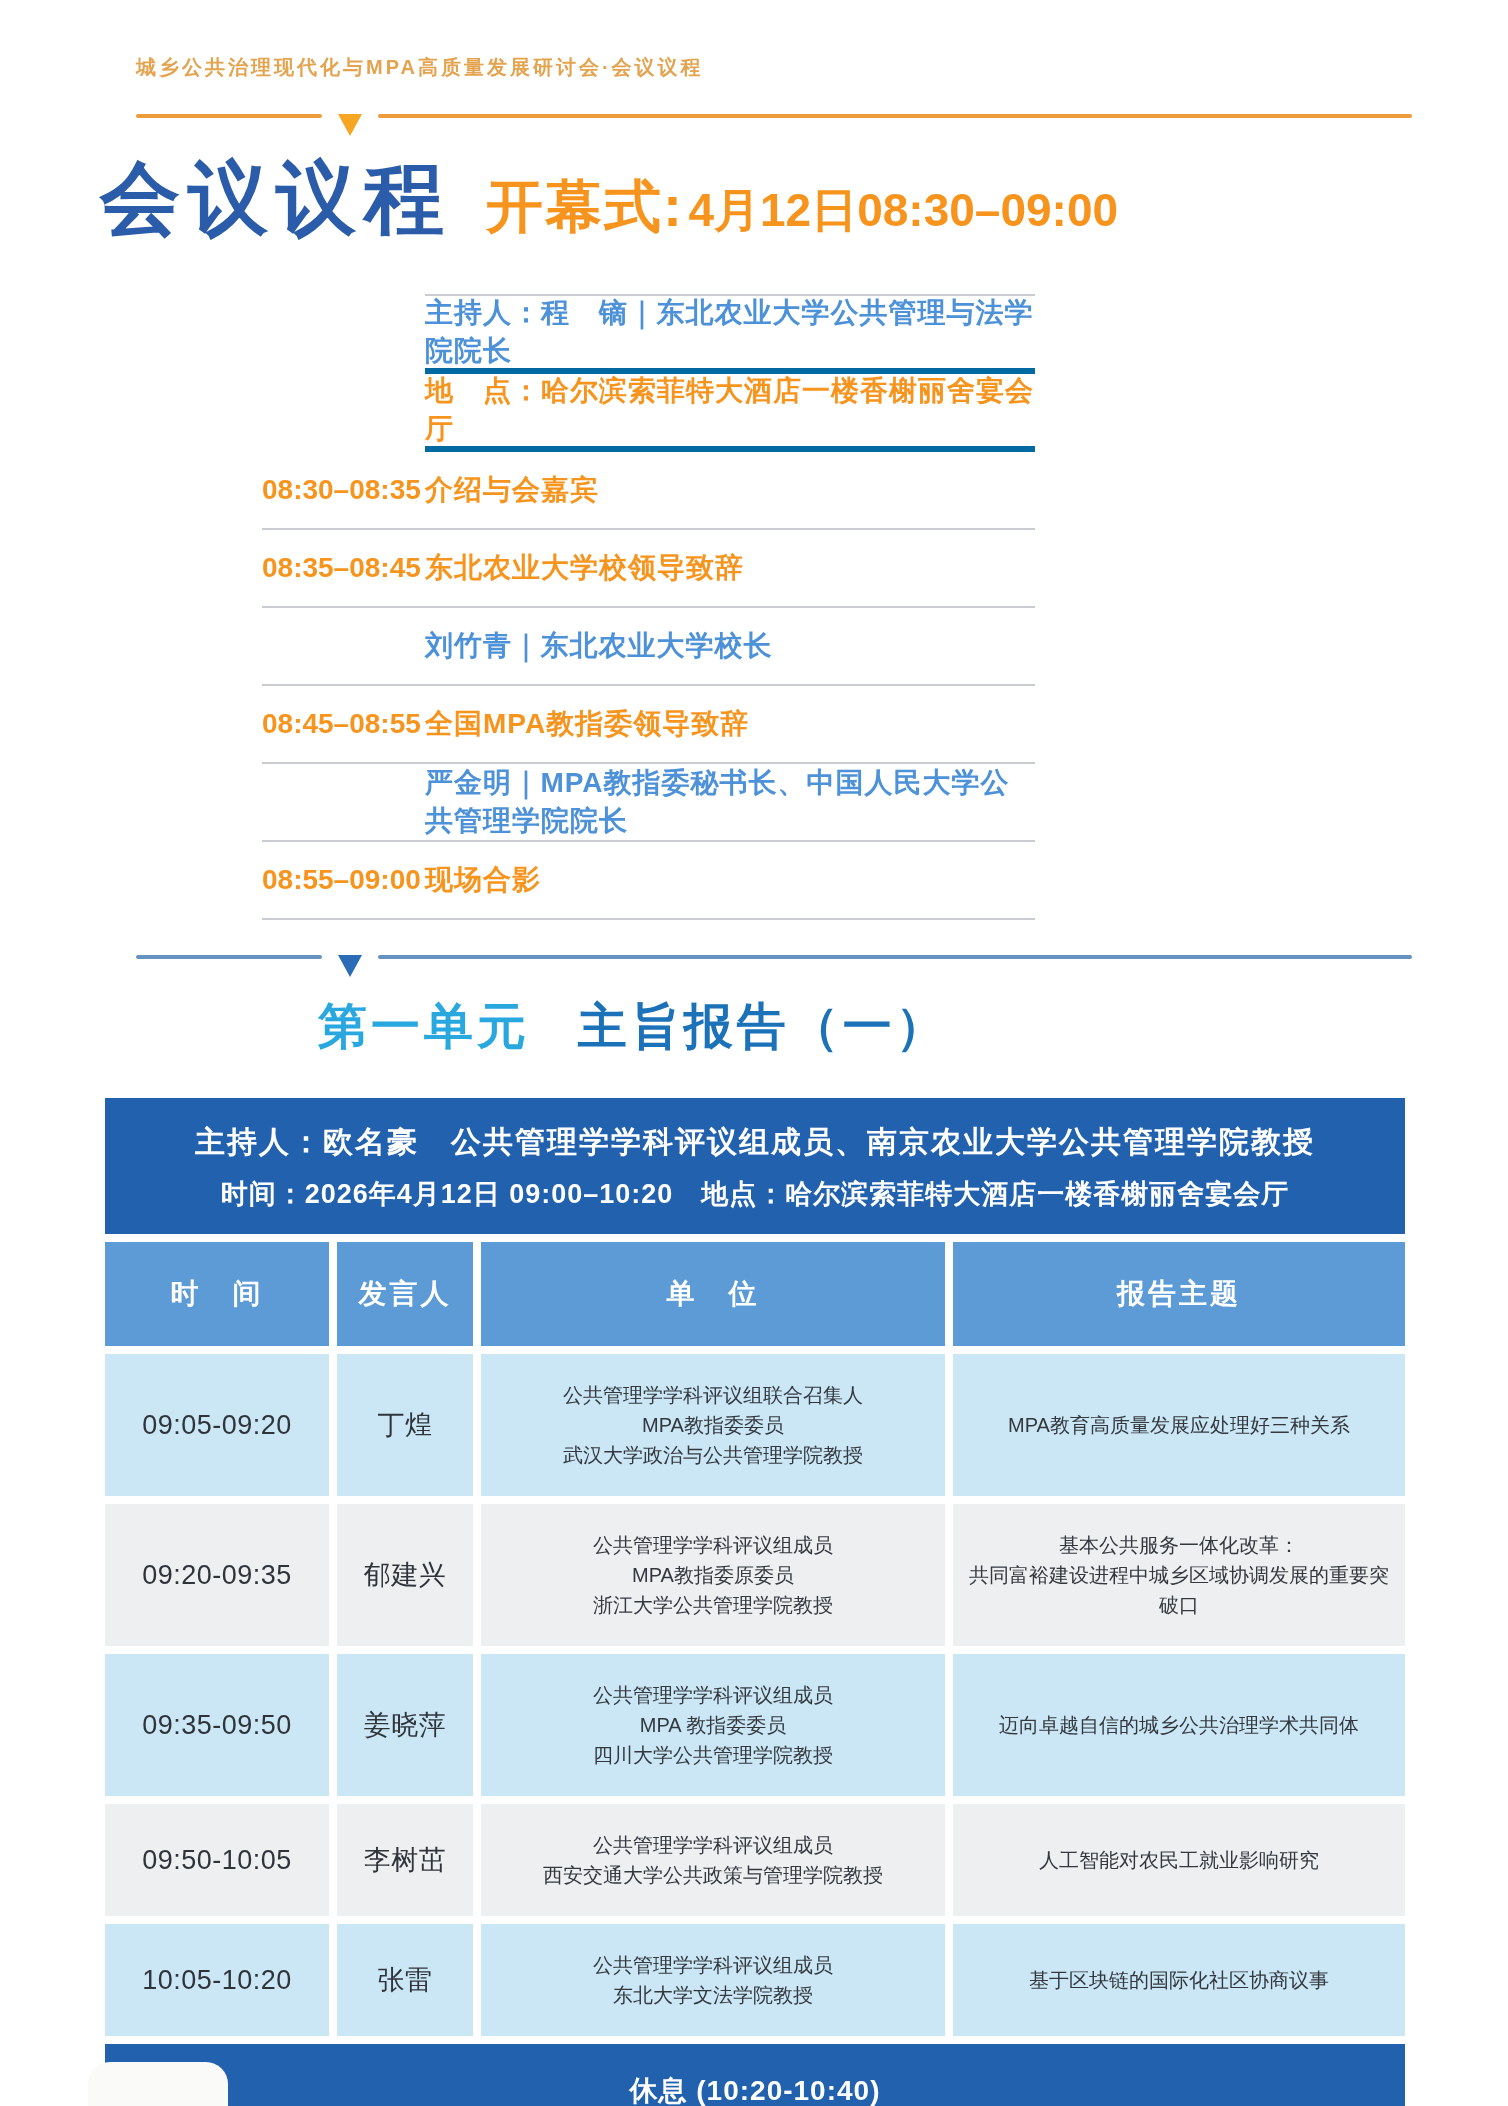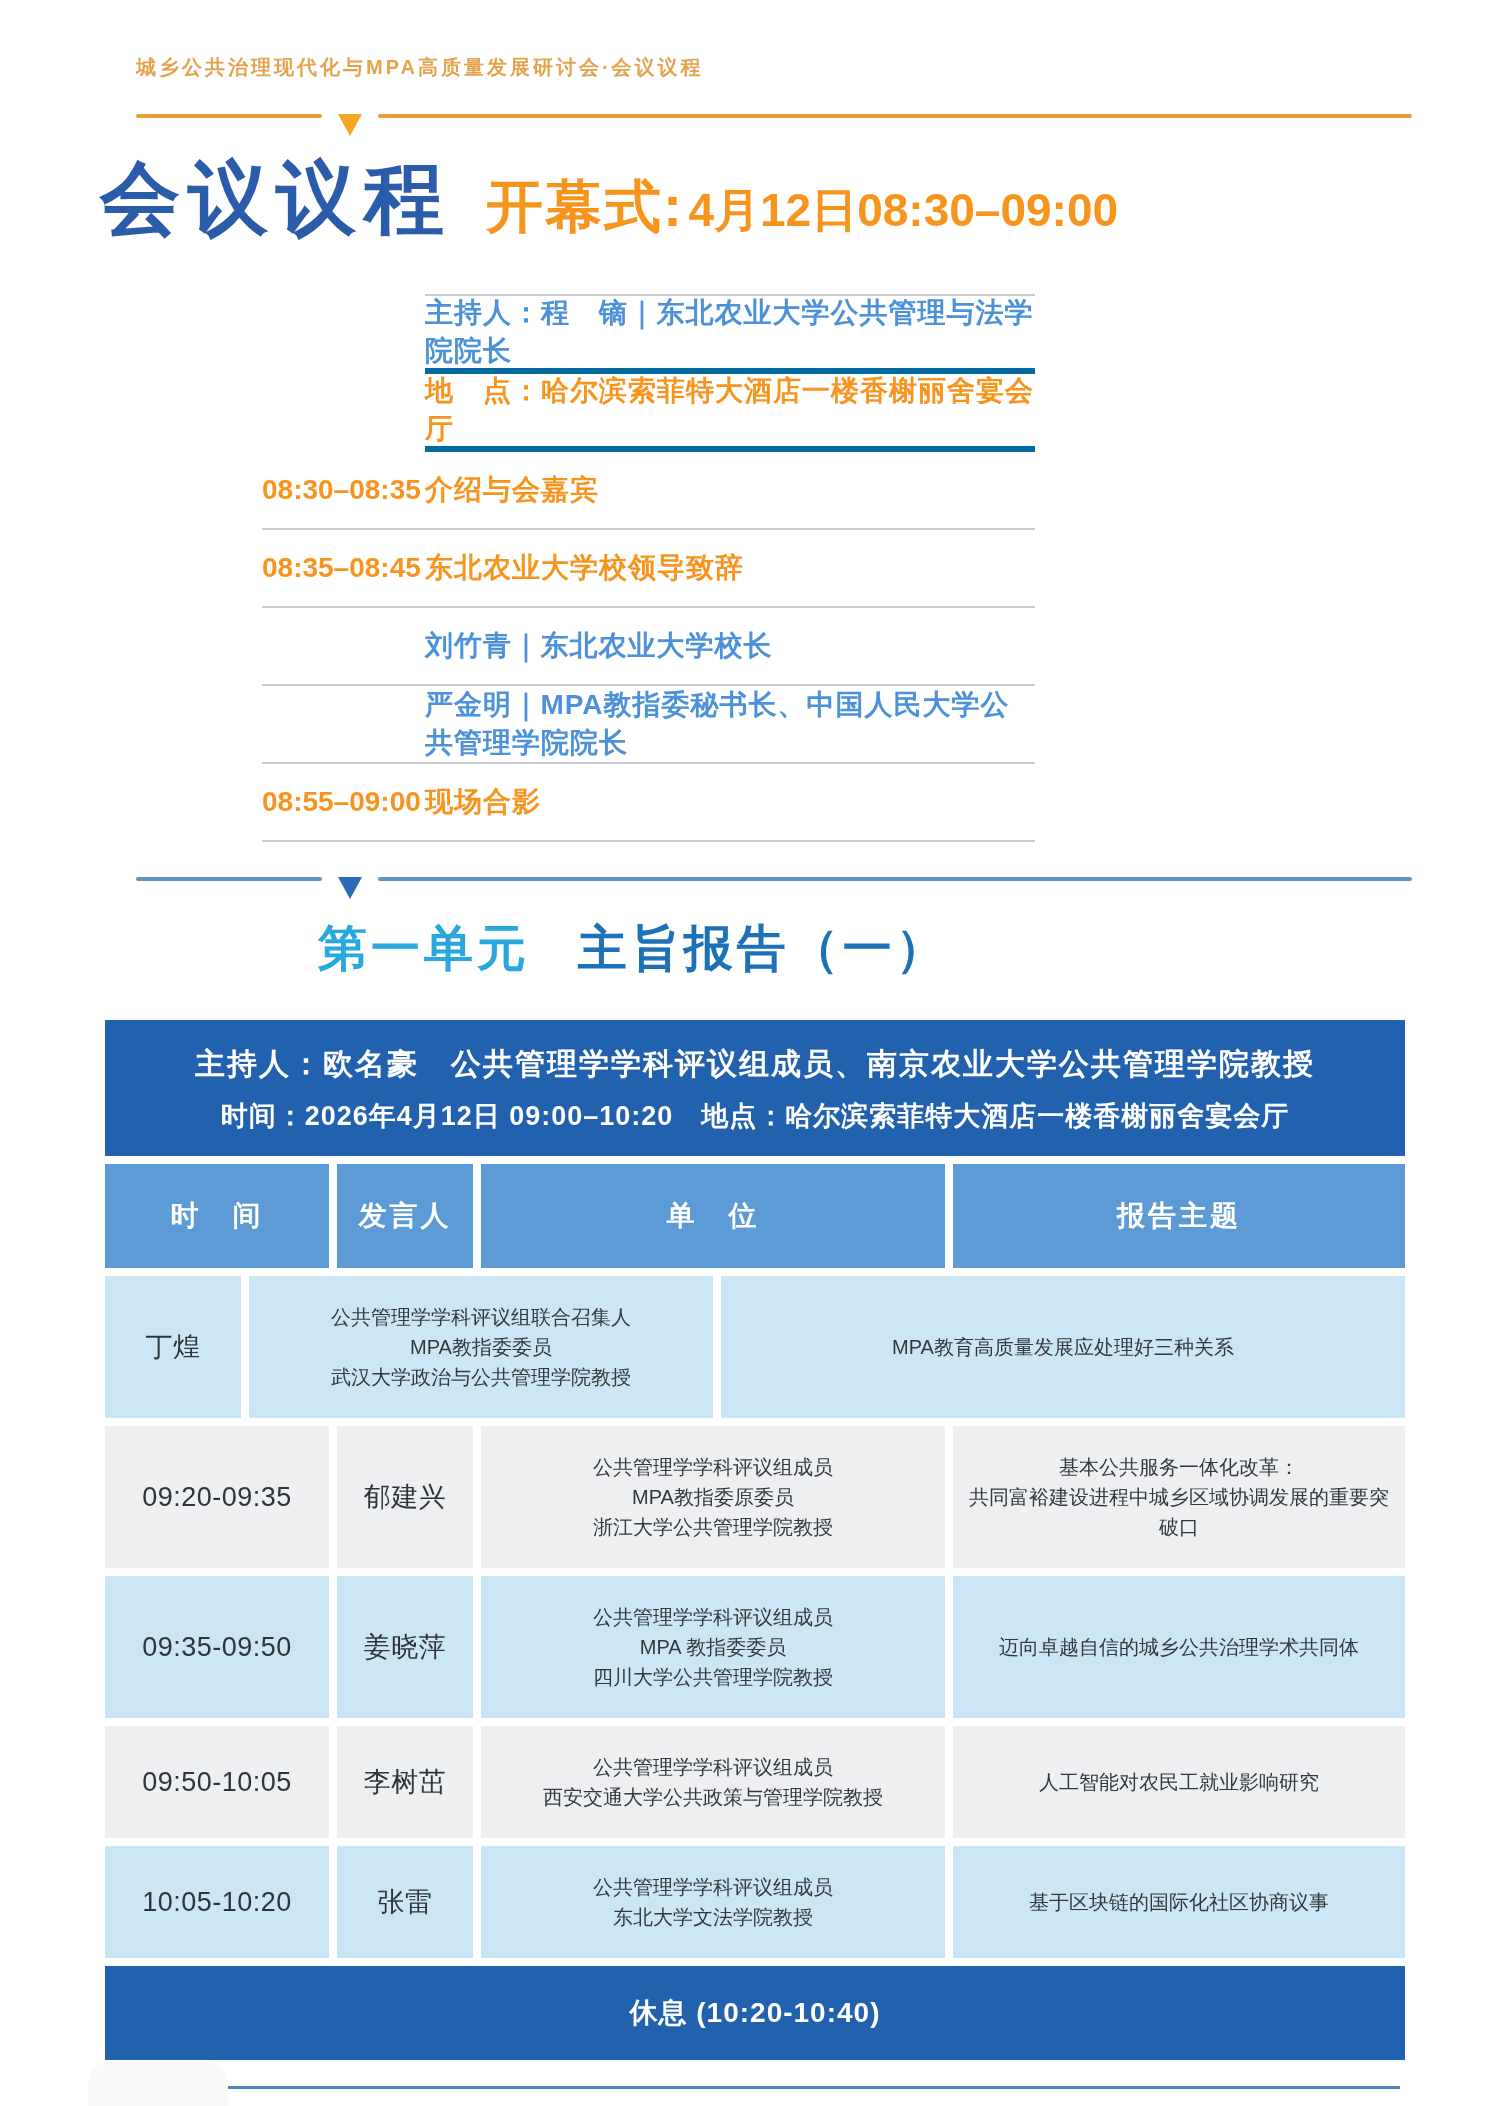--- a/index.html
+++ b/index.html
@@ -132,20 +132,24 @@
   </div>
       <div class="o-row" data-name="opening-schedule-row">
     <div class="o-time" data-name="opening-time">08:35–08:45</div>
     <div class="o-text orange" data-name="opening-text">东北农业大学校领导致辞</div>
   </div>
       <div class="o-row" data-name="opening-schedule-row">
     <div class="o-time" data-name="opening-time"></div>
     <div class="o-text blue" data-name="opening-text">刘竹青｜东北农业大学校长</div>
   </div>
       <div class="o-row" data-name="opening-schedule-row">
+    <div class="o-time" data-name="opening-time">08:45–08:55</div>
+    <div class="o-text orange" data-name="opening-text">全国MPA教指委领导致辞</div>
+  </div>
+      <div class="o-row" data-name="opening-schedule-row">
     <div class="o-time" data-name="opening-time"></div>
     <div class="o-text blue" data-name="opening-text">严金明｜MPA教指委秘书长、中国人民大学公共管理学院院长</div>
   </div>
       <div class="o-row" data-name="opening-schedule-row">
     <div class="o-time" data-name="opening-time">08:55–09:00</div>
     <div class="o-text orange" data-name="opening-text">现场合影</div>
   </div>
     </div>
 
   <div class="divider blue" data-name="blue-divider" style="margin-top:26px;">
@@ -167,20 +171,21 @@
 
     <div class="trow thead" data-name="table-header-row">
       <div class="cell c-time" data-name="column-header-time">时　间</div>
       <div class="cell c-spk" data-name="column-header-speaker">发言人</div>
       <div class="cell c-unit" data-name="column-header-unit">单　位</div>
       <div class="cell c-topic" data-name="column-header-topic">报告主题</div>
     </div>
 
     <div data-name="session-table-body" id="tbody">
         <div class="trow alt-blue" data-name="table-row">
+    <div class="cell c-time" data-name="cell-time">09:05-09:20</div>
     <div class="cell c-spk" data-name="cell-speaker">丁煌</div>
     <div class="cell c-unit" data-name="cell-unit">公共管理学学科评议组联合召集人
 MPA教指委委员
 武汉大学政治与公共管理学院教授</div>
     <div class="cell c-topic" data-name="cell-topic">MPA教育高质量发展应处理好三种关系</div>
   </div>
         <div class="trow alt-gray" data-name="table-row">
     <div class="cell c-time" data-name="cell-time">09:20-09:35</div>
     <div class="cell c-spk" data-name="cell-speaker">郁建兴</div>
     <div class="cell c-unit" data-name="cell-unit">公共管理学学科评议组成员

